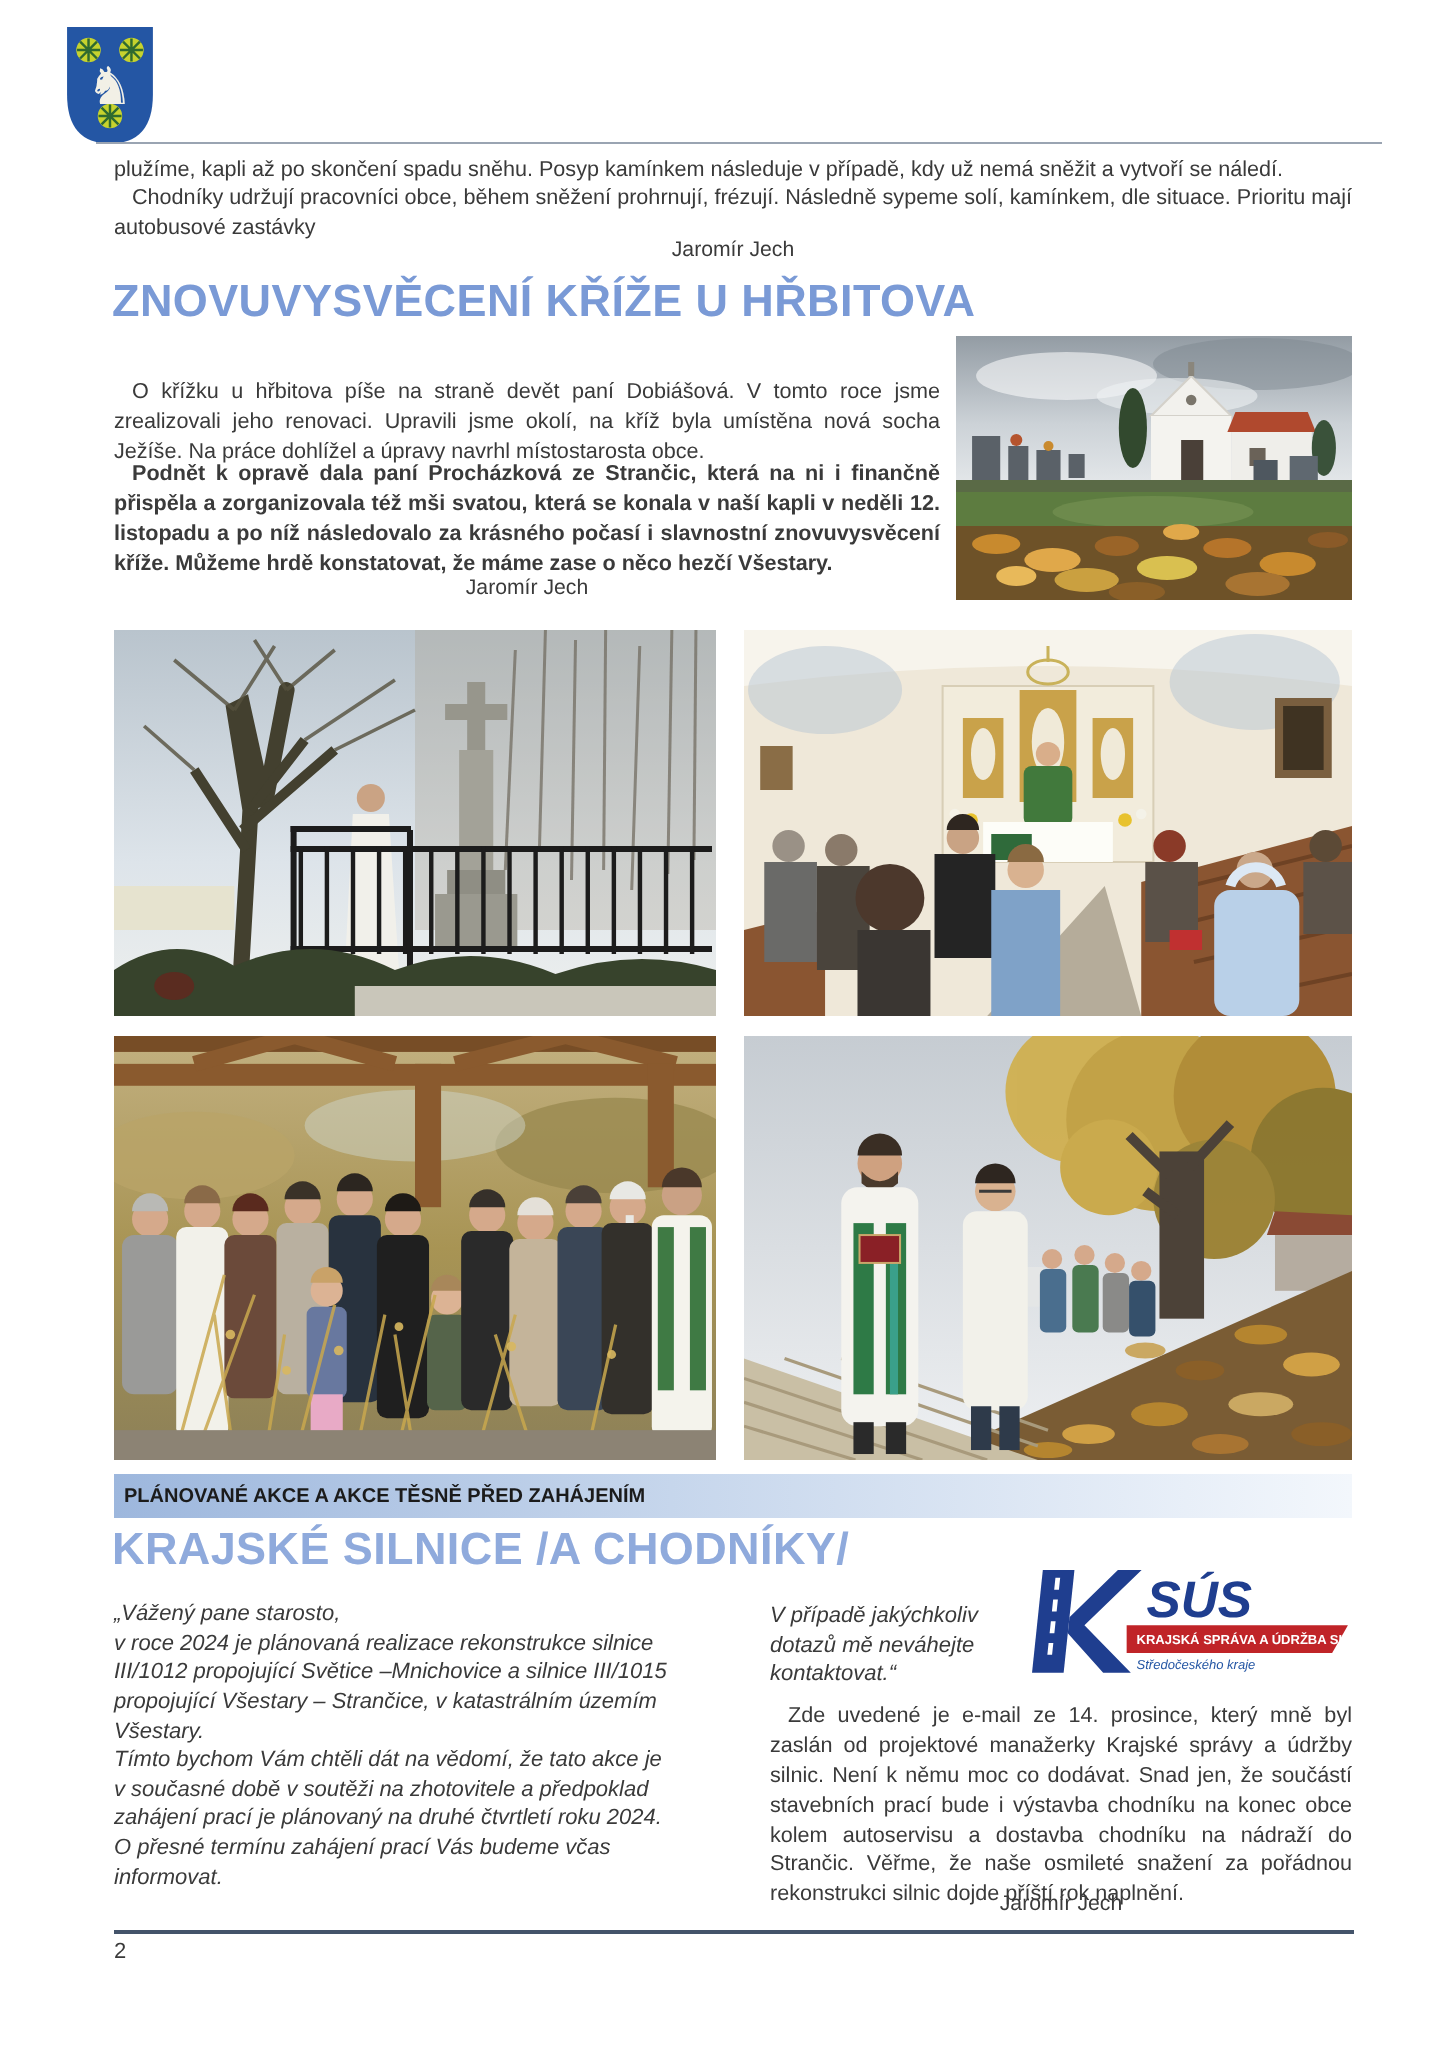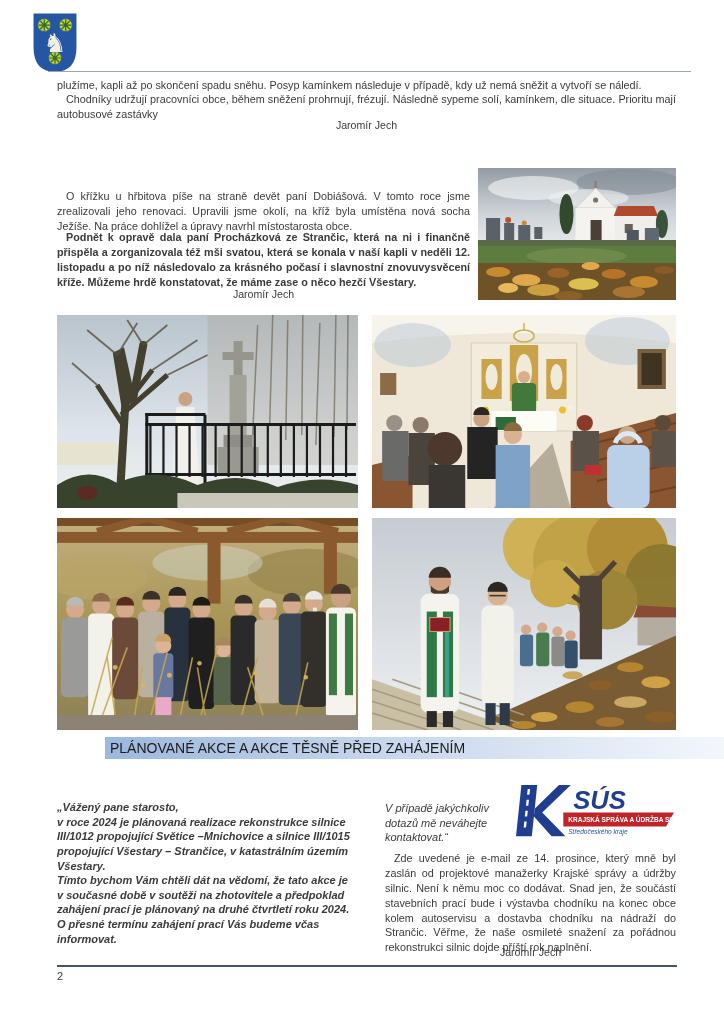--- a/index.html
+++ b/index.html
@@ -7,21 +7,21 @@
         font-family:"Liberation Sans",sans-serif;color:#3a3a3a;}
   .abs{position:absolute;}
   .rule{position:absolute;background:#9aa4b2;height:1px;}
   .body-text{font-size:10.8px;line-height:1.38;text-align:justify;color:#3a3a3a;}
   .indent{text-indent:9px;}
   .sig{font-size:10.6px;color:#3a3a3a;text-align:center;}
   .headline{font-weight:700;font-size:22.5px;letter-spacing:.2px;line-height:1.05;}
   .h-blue{color:#7a9ad6;}
   .h-blue2{color:#8faadc;}
   .bar{background:linear-gradient(to right,#9db7dd 0%,#c6d6ec 45%,#f3f7fc 100%);
-       font-weight:400;font-size:14px;color:#1b1b1b;display:flex;align-items:center;padding-left:5px;box-sizing:border-box;margin-left:48px;}
+       font-weight:700;font-size:10px;color:#1b1b1b;display:flex;align-items:center;padding-left:5px;box-sizing:border-box;}
   .quote{font-style:italic;font-size:11px;line-height:1.33;white-space:pre-line;color:#3a3a3a;}
   .photo{position:absolute;overflow:hidden;background:#ddd;}
   .photo svg{display:block;width:100%;height:100%;}
   .pagenum{font-size:11px;color:#3a3a3a;}
 </style>
 </head>
 <body>
 
 <div class="page">
 
@@ -40,20 +40,21 @@
       </g>
       <text x="30" y="52" text-anchor="middle" font-size="34" fill="#f2f0e6">♞</text>
     </svg>
   </div>
   <div class="rule" style="left:48px;top:71px;width:643px;"></div>
 
   <div class="abs body-text" style="left:57px;top:78px;width:619px;">plužíme, kapli až po skončení spadu sněhu. Posyp kamínkem následuje v případě, kdy už nemá sněžit a vytvoří se náledí.</div>
   <div class="abs body-text indent" style="left:57px;top:92px;width:619px;">Chodníky udržují pracovníci obce, během sněžení prohrnují, frézují. Následně sypeme solí, kamínkem, dle situace. Prioritu mají autobusové zastávky</div>
   <div class="abs sig" style="left:57px;top:119px;width:619px;">Jaromír Jech</div>
 
+  <div class="abs headline h-blue" style="left:56px;top:139px;width:560px;">ZNOVUVYSVĚCENÍ KŘÍŽE U HŘBITOVA</div>
 
   <div class="abs body-text indent" style="left:57px;top:189px;width:413px;">O křížku u hřbitova píše na straně devět paní Dobiášová. V tomto roce jsme zrealizovali jeho renovaci. Upravili jsme okolí, na kříž byla umístěna nová socha Ježíše. Na práce dohlížel a úpravy navrhl místostarosta obce.</div>
   <div class="abs body-text indent" style="left:57px;top:230px;width:413px;font-weight:bold;">Podnět k opravě dala paní Procházková ze Strančic, která na ni i finančně přispěla a zorganizovala též mši svatou, která se konala v naší kapli v neděli 12. listopadu a po níž následovalo za krásného počasí i slavnostní znovuvysvěcení kříže. Můžeme hrdě konstatovat, že máme zase o něco hezčí Všestary.</div>
   <div class="abs sig" style="left:57px;top:288px;width:413px;">Jaromír Jech</div>
 
   <div class="photo" style="left:478px;top:168px;width:198px;height:132px;">
     <svg viewBox="0 0 197 132" preserveAspectRatio="none">
       <defs>
         <linearGradient id="skyE" x1="0" y1="0" x2="0" y2="1">
           <stop offset="0" stop-color="#939ca4"></stop>
@@ -372,22 +373,23 @@
       <rect x="126" y="186" width="10" height="22" fill="#2e3a4a"></rect>
       <rect x="54" y="194" width="10" height="16" fill="#2a2a2a"></rect>
       <rect x="70" y="194" width="10" height="16" fill="#2a2a2a"></rect>
     </svg>
   </div>
 
   <div class="abs bar" style="left:57px;top:737px;width:619px;height:22px;">
     <span>PLÁNOVANÉ AKCE A AKCE TĚSNĚ PŘED ZAHÁJENÍM</span>
   </div>
 
-
-  <div class="abs quote" style="left:57px;top:800px;width:320px;font-weight:bold;">„Vážený pane starosto,
+  <div class="abs headline h-blue2" style="left:56px;top:763px;width:560px;">KRAJSKÉ SILNICE /A CHODNÍKY/</div>
+
+  <div class="abs quote" style="left:57px;top:800px;width:320px;">„Vážený pane starosto,
 v roce 2024 je plánovaná realizace rekonstrukce silnice
 III/1012 propojující Světice –Mnichovice a silnice III/1015
 propojující Všestary – Strančice, v katastrálním územím
 Všestary.
 Tímto bychom Vám chtěli dát na vědomí, že tato akce je
 v současné době v soutěži na zhotovitele a předpoklad
 zahájení prací je plánovaný na druhé čtvrtletí roku 2024.
 O přesné termínu zahájení prací Vás budeme včas
 informovat.</div>
 

